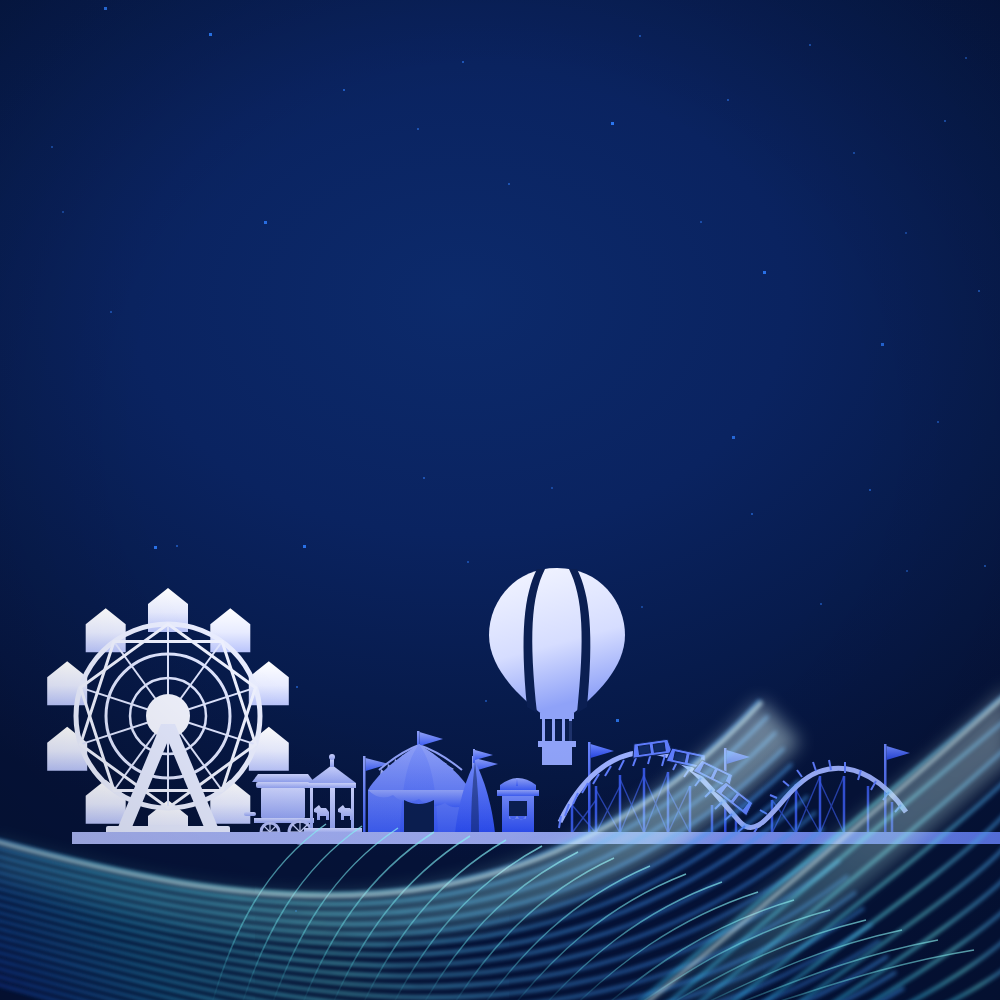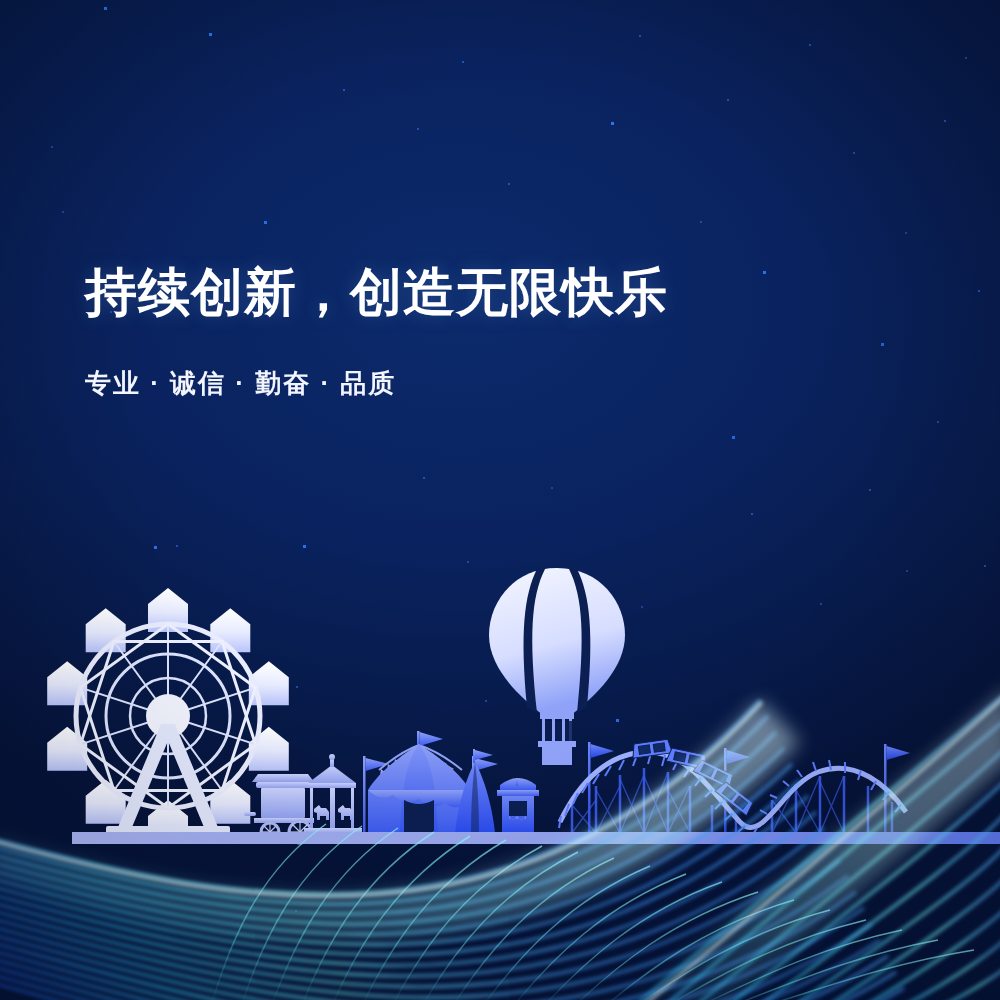--- a/index.html
+++ b/index.html
@@ -521,18 +521,14 @@
       <path d="M-10,838 C240,906 520,960 760,700 L800,742 C540,1010 240,950 -10,878 Z" fill="url(#coreGlow)" opacity=".5" filter="url(#blurGlow)"></path>
       <path d="M620,1010 C780,880 900,790 1010,686 L1010,760 C910,850 810,930 720,1010 Z" fill="url(#coreGlow)" opacity=".42" filter="url(#blurGlow)"></path>
 
       <path d="M-10,840 C240,908 522,962 762,702" fill="none" stroke="#dffcff" stroke-width="3" opacity=".9" filter="url(#softGlow)"></path>
       <path d="M638,1010 C768,902 888,802 1010,692" fill="none" stroke="#dffcff" stroke-width="3" opacity=".85" filter="url(#softGlow)"></path>
     </g>
   </svg>
 
   <div id="vignette"></div>
 
-  <div id="textblock">
-    <h1 class="headline">持续创新，创造无限快乐</h1>
-    <p class="subline">专业 · 诚信 · 勤奋 · 品质</p>
-  </div>
 
 </div>
 
 </body></html>

